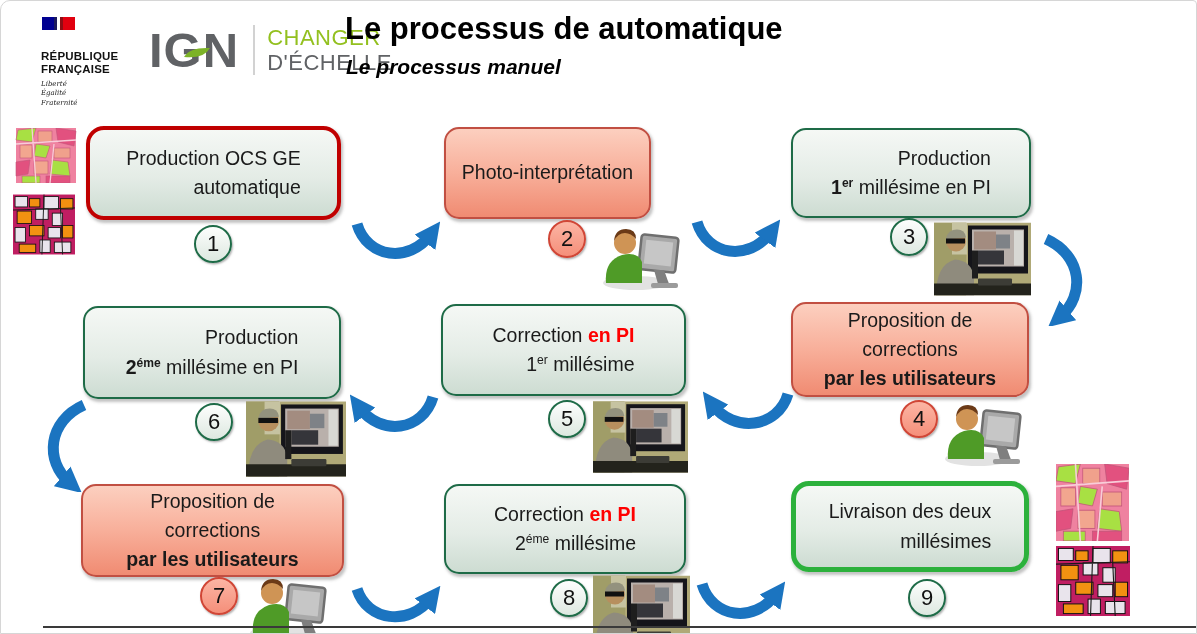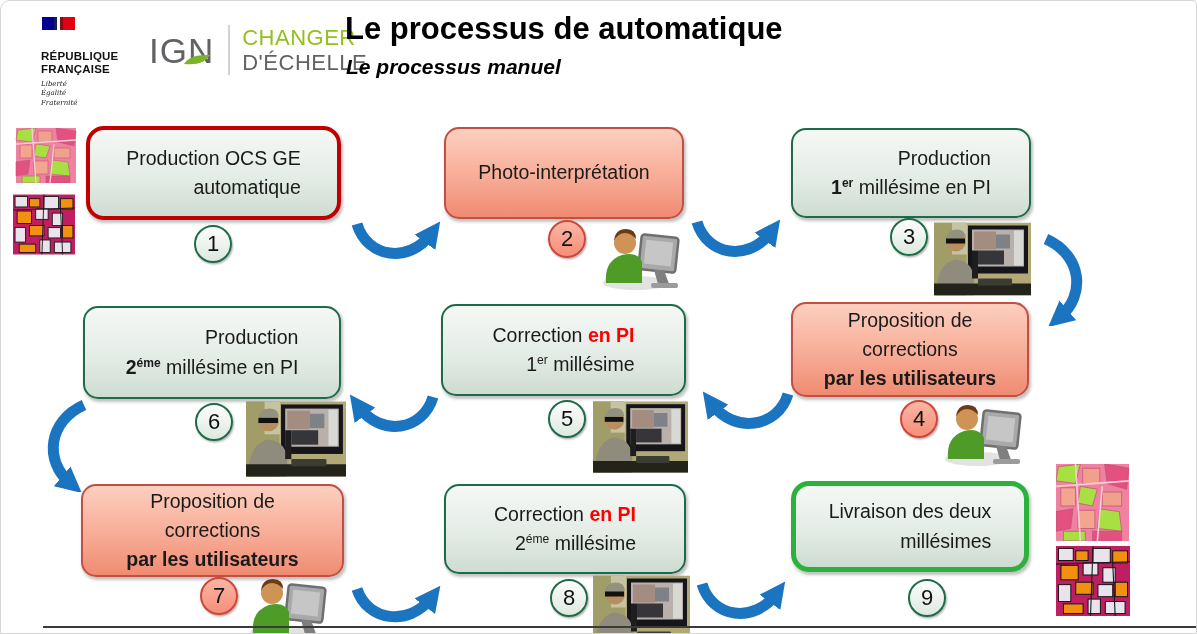--- a/index.html
+++ b/index.html
@@ -10,21 +10,21 @@
     font-family: "Liberation Sans", sans-serif; color: #1a1a1a;
   }
   
   .rf { position: absolute; left: 40px; top: 16px; width: 100px; }
   .rf-flag { display: flex; gap: 3px; margin-left: 1px; }
   .rf-flag .blue { width: 15px; height: 13px; background: #000091; border-right: 3px solid #1a1a5e; }
   .rf-flag .red  { width: 15px; height: 13px; background: #e1000f; border-left: 3px solid #8d0d14; }
   .rf-name { font-size: 11.5px; font-weight: bold; line-height: 1.12; margin-top: 20px; color: #111; letter-spacing: .2px; }
   .rf-motto { font-family: "DejaVu Serif", serif; font-style: italic; font-size: 7px; line-height: 1.35; margin-top: 4px; color: #222; }
   .ign { position: absolute; left: 148px; top: 24px; display: flex; align-items: center; }
-  .ign-letters { position: relative; font-size: 35px; font-weight: 400; color: #606265; letter-spacing: 1px; line-height: 1; }
+  .ign-letters { position: relative; font-size: 49px; font-weight: 700; color: #606265; letter-spacing: 1px; line-height: 1; }
   .ign-leaf { position: absolute; left: 33px; top: 19px; }
   .ign-sep { width: 2px; height: 50px; background: #d2d2d2; margin: 0 12px 0 14px; }
   .ign-tag { font-weight: normal; font-size: 22px; line-height: 1.15; letter-spacing: .5px; }
   .ign-tag .l1 { color: #93c01f; }
   .ign-tag .l2 { color: #606265; }
   .page-title { position: absolute; left: 344px; top: 10px; font-size: 31px; font-weight: bold; color: #000; }
   .page-subtitle { position: absolute; left: 345px; top: 54px; font-size: 21px; font-weight: bold; font-style: italic; color: #000; }
   
   .box {
     position: absolute; display: flex; align-items: center; justify-content: center; text-align: center;
@@ -162,21 +162,21 @@
   <svg class="art" style="left:12px;top:192px" width="62" height="63">
       <use href="#mapB"></use>
     </svg>
 
   <div class="box green auto-red" style="left:85px;top:125px;width:255px;height:94px">
     <div class="box-text">
         <div><span>Production OCS GE</span></div>
         <div><span>automatique</span></div>
       </div>
   </div>
-  <div class="box red" style="left:443px;top:126px;width:240px;height:92px">
+  <div class="box red" style="left:443px;top:126px;width:207px;height:92px">
     <div class="box-text">
         <div><span>Photo-interprétation</span></div>
       </div>
   </div>
   <div class="box green" style="left:790px;top:127px;width:240px;height:90px">
     <div class="box-text">
         <div><span>Production</span></div>
         <div><span class="b">1</span><sup class="b">er</sup><span> millésime en PI</span></div>
       </div>
   </div>

